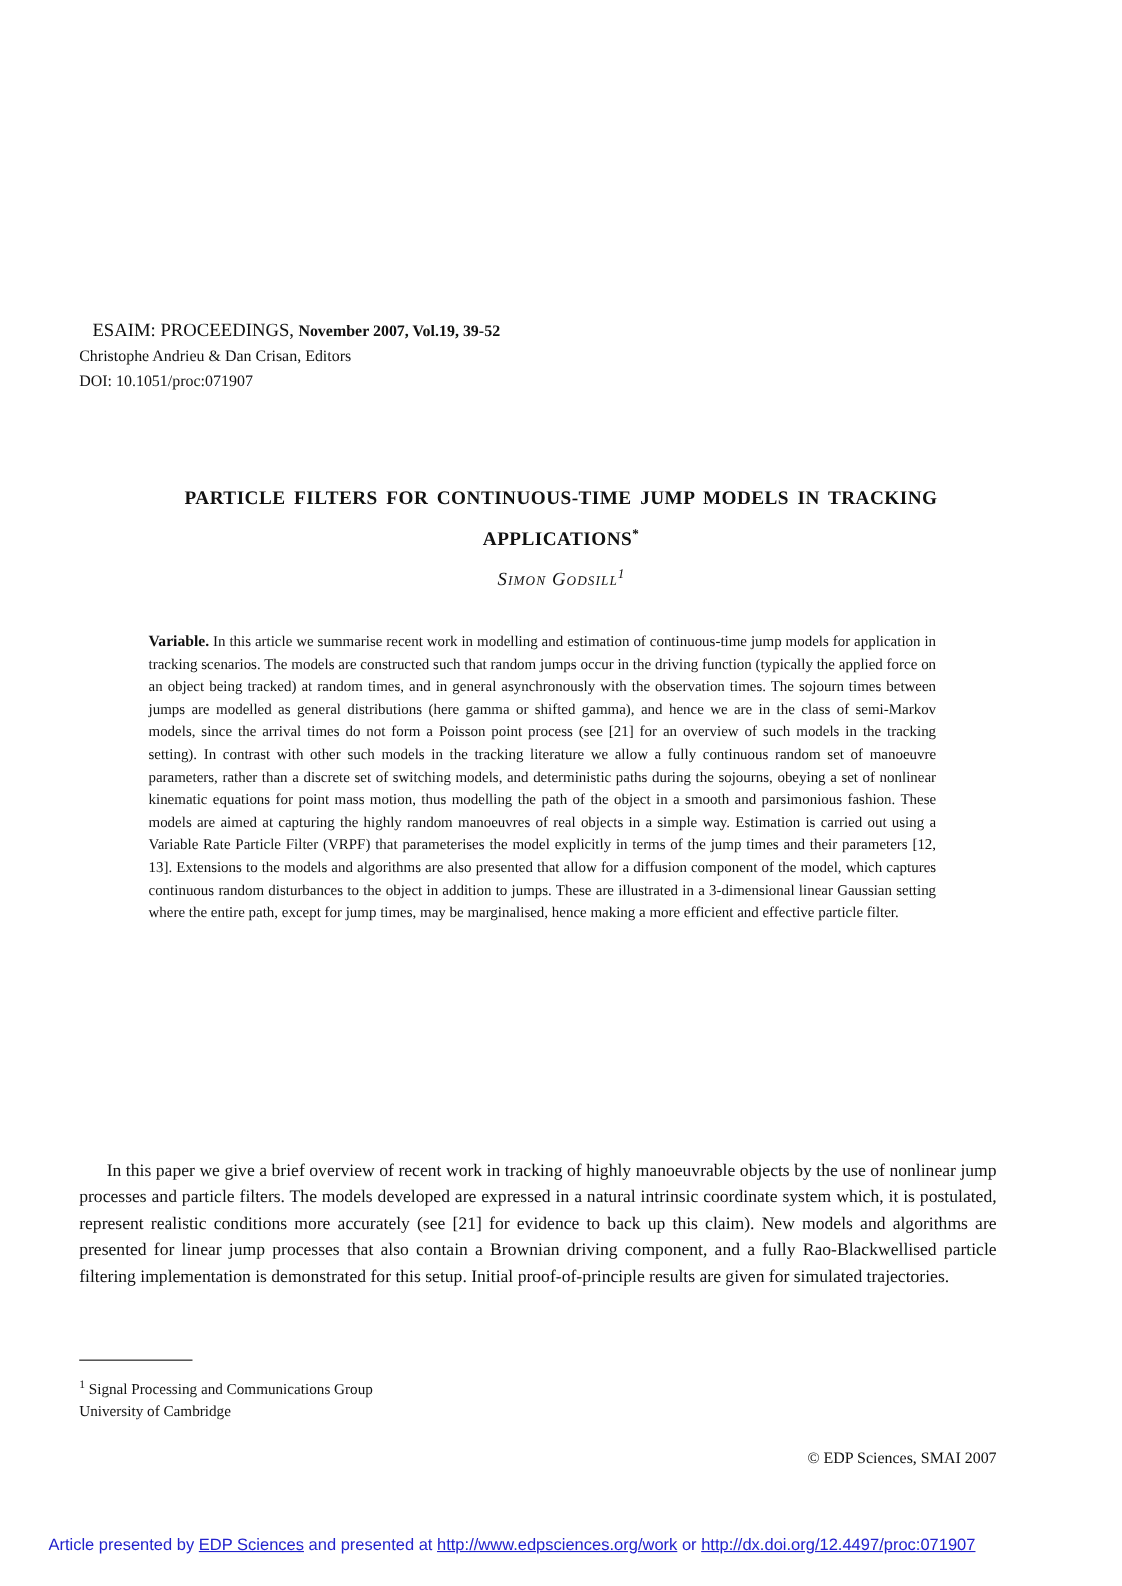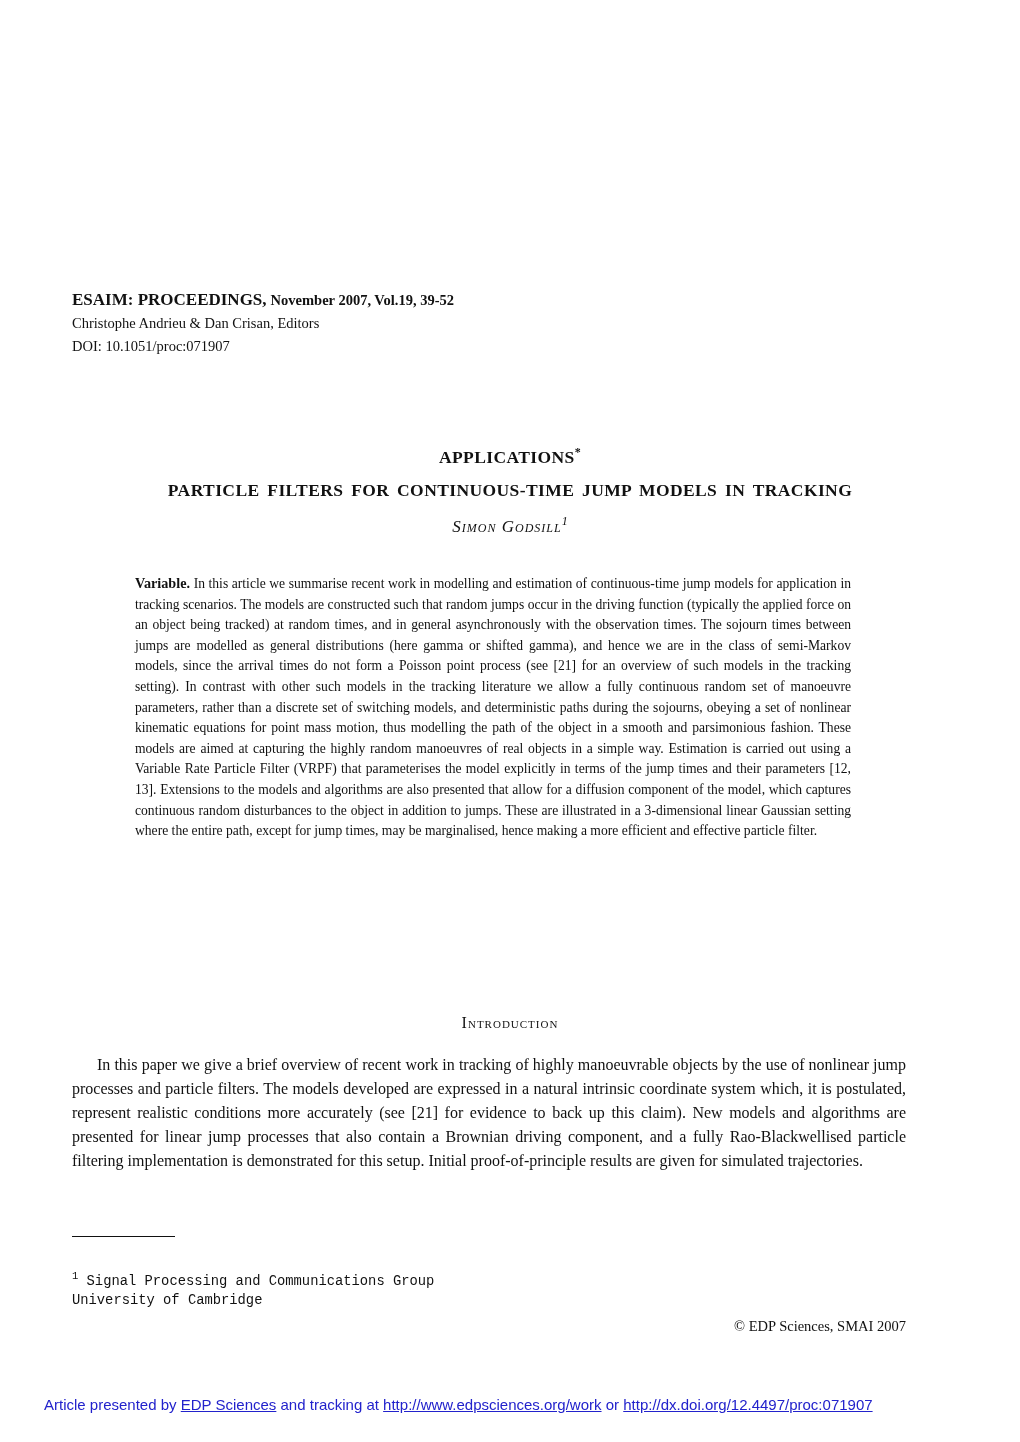--- a/index.html
+++ b/index.html
@@ -8,21 +8,21 @@
     width: 1020px;
     height: 1442px;
     background: #ffffff;
     font-family: "Liberation Serif", serif;
     color: #111111;
     overflow: hidden;
   }
 
   
   .header { position: absolute; left: 72px; top: 288px; line-height: 23px; }
-  .header .journal { font-weight: bold; font-size: 17px; }
+  .header .journal { font-weight: normal; font-size: 17px; margin-left: 12px; }
   .header .issue { font-weight: bold; font-size: 14.5px; }
   .header .editors, .header .doi { font-size: 14.5px; }
 
   
   .title-block {
     position: absolute; left: 0; top: 436px; width: 1020px;
     text-align: center; font-weight: bold; font-size: 17.5px;
     letter-spacing: 0.4px; word-spacing: 3px; line-height: 33px;
   }
   .title-block sup { font-size: 12px; font-weight: bold; }
@@ -62,21 +62,21 @@
     border: none; border-top: 1.6px solid #111; margin: 0;
   }
 
   
   .footnotes { position: absolute; left: 72px; top: 1247px; width: 834px; }
   .fn-funding {
     font-style: italic; font-size: 13.6px; line-height: 21px;
     text-align: justify; text-indent: 18px;
   }
   .fn-funding sup { font-style: normal; font-size: 11px; }
-  .fn-affil { font-size: 13.8px; line-height: 19px; margin-top: 20px; font-family: Liberation Mono, monospace; }
+  .fn-affil { font-size: 13.8px; line-height: 19px; margin-top: 3px; }
   .fn-affil sup { font-size: 10.5px; }
   .copyright {
     position: absolute; left: 72px; top: 1318px; width: 834px;
     text-align: right; font-size: 14.5px;
   }
 
   
   .footer-line {
     position: absolute; left: 44px; top: 1396px;
     font-family: "Liberation Sans", sans-serif; font-size: 15px;
@@ -92,55 +92,54 @@
   <div class="header">
     <div>
       <span class="journal">ESAIM: PROCEEDINGS,</span>
       <span class="issue">November 2007, Vol.19, 39-52</span>
     </div>
     <div class="editors">Christophe Andrieu &amp; Dan Crisan, Editors</div>
     <div class="doi">DOI: 10.1051/proc:071907</div>
   </div>
 
   <div class="title-block">
+    <div>PARTICLE FILTERS FOR CONTINUOUS-TIME JUMP MODELS IN TRACKING</div>
     <div>
       <span>APPLICATIONS</span><sup>*</sup>
     </div>
-    <div>PARTICLE FILTERS FOR CONTINUOUS-TIME JUMP MODELS IN TRACKING</div>
   </div>
 
   <div class="author-line">
     <span class="author-name">Simon Godsill</span><sup>1</sup>
   </div>
 
   <div class="abstract">
     <span class="abstract-label">Variable.</span>
     <span>In this article we summarise recent work in modelling and estimation of continuous-time jump models for application in tracking scenarios. The models are constructed such that random jumps occur in the driving function (typically the applied force on an object being tracked) at random times, and in general asynchronously with the observation times. The sojourn times between jumps are modelled as general distributions (here gamma or shifted gamma), and hence we are in the class of semi-Markov models, since the arrival times do not form a Poisson point process (see [21] for an overview of such models in the tracking setting). In contrast with other such models in the tracking literature we allow a fully continuous random set of manoeuvre parameters, rather than a discrete set of switching models, and deterministic paths during the sojourns, obeying a set of nonlinear kinematic equations for point mass motion, thus modelling the path of the object in a smooth and parsimonious fashion. These models are aimed at capturing the highly random manoeuvres of real objects in a simple way. Estimation is carried out using a Variable Rate Particle Filter (VRPF) that parameterises the model explicitly in terms of the jump times and their parameters [12, 13]. Extensions to the models and algorithms are also presented that allow for a diffusion component of the model, which captures continuous random disturbances to the object in addition to jumps. These are illustrated in a 3-dimensional linear Gaussian setting where the entire path, except for jump times, may be marginalised, hence making a more efficient and effective particle filter.</span>
   </div>
 
-  <div class="section-heading">Introduction</div>
 
   <div class="intro">In this paper we give a brief overview of recent work in tracking of highly manoeuvrable objects by the use of nonlinear jump processes and particle filters. The models developed are expressed in a natural intrinsic coordinate system which, it is postulated, represent realistic conditions more accurately (see [21] for evidence to back up this claim). New models and algorithms are presented for linear jump processes that also contain a Brownian driving component, and a fully Rao-Blackwellised particle filtering implementation is demonstrated for this setup. Initial proof-of-principle results are given for simulated trajectories.</div>
 
   <hr class="fn-rule">
 
   <div class="footnotes">
     <div class="fn-affil">
       <div>
         <sup>1</sup>
         <span>Signal Processing and Communications Group</span>
       </div>
       <div>University of Cambridge</div>
     </div>
   </div>
 
   <div class="copyright">© EDP Sciences, SMAI 2007</div>
 
   <div class="footer-line">
     <span>Article presented by</span>
     <a class="footer-link">EDP Sciences</a>
-    <span>and tracking at</span>
+    <span>and presented at</span>
     <a class="footer-link">http://www.edpsciences.org/work</a>
     <span>or</span>
     <a class="footer-link">http://dx.doi.org/12.4497/proc:071907</a>
   </div>
 
 </div>
 
 </body></html>

